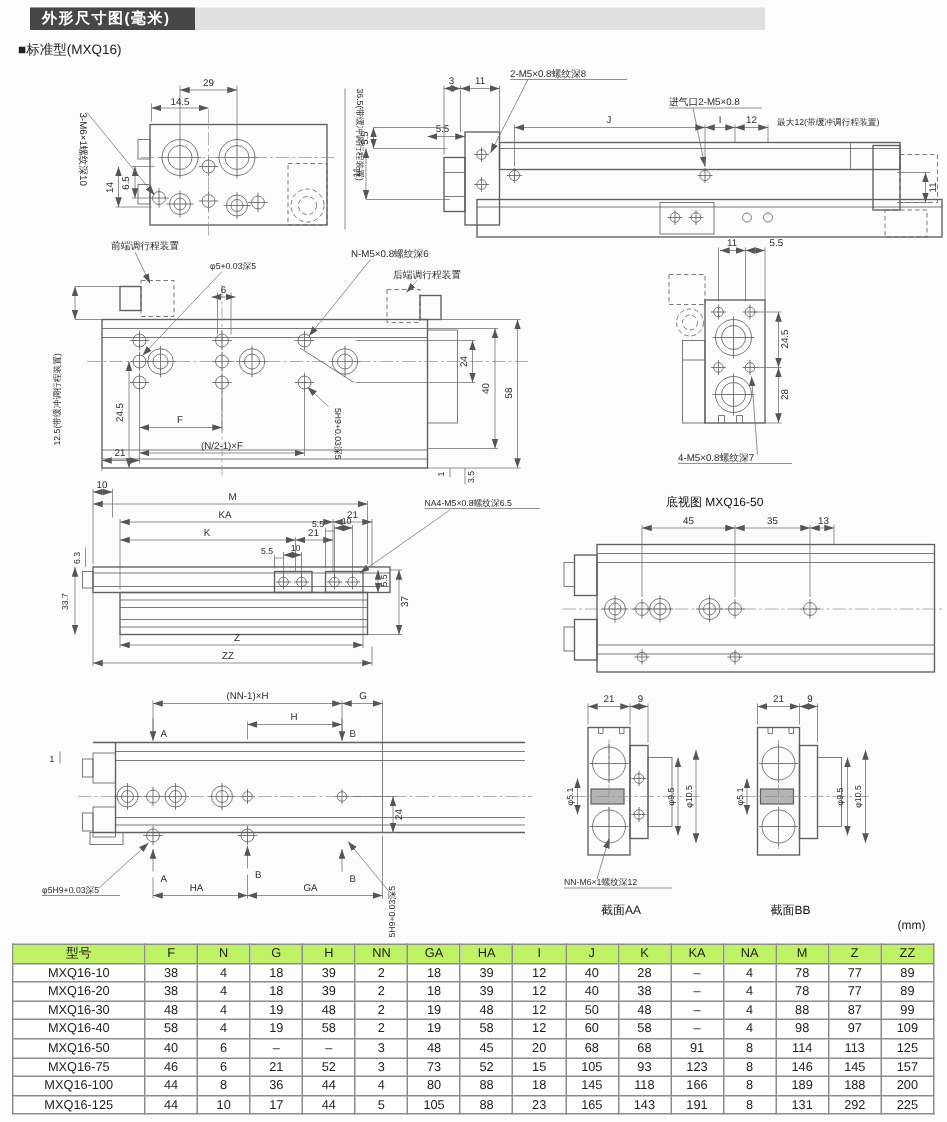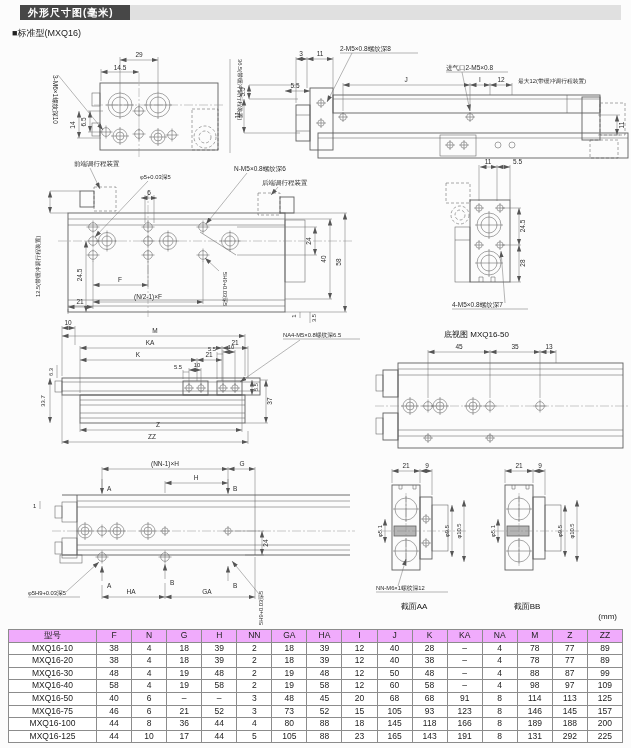--- a/index.html
+++ b/index.html
@@ -1,38 +1,38 @@
 <!DOCTYPE html>
 <html><head>
 <meta charset="utf-8">
 <style>
   html,body{margin:0;padding:0}
   body{width:631px;height:748px;position:relative;background:#fcfcfc;overflow:hidden;
        font-family:"Liberation Sans","DejaVu Sans",sans-serif;color:#222}
-  .titlestrip{position:absolute;left:20px;top:5px;width:601px;height:15px;background:#e0e0e0}
+  .titlestrip{position:absolute;left:20px;top:5px;width:490px;height:15px;background:#e0e0e0}
   .titlebox{position:absolute;left:0;top:0;height:15px;background:#474747;color:#fff;
             font-size:10px;font-weight:bold;line-height:15px;padding:0 16px 0 8px;letter-spacing:1px;white-space:nowrap}
   .subtitle{position:absolute;left:12px;top:27px;font-size:9px;font-weight:normal}
   svg.draw{position:absolute;left:0;top:45px}
   svg text{fill:#2b2b2b}
   .t{font-size:6.5px}
   .ts{font-size:5.8px}
   .cap{font-size:8px;fill:#111}
   .ln{stroke:#5f5f5f;stroke-width:0.9;fill:none}
   .thin{stroke-width:0.55}
   .dsh{stroke-dasharray:3 2;stroke-width:0.55}
   .cl{stroke:#8a8a8a;stroke-width:0.45;stroke-dasharray:9 2 2 2;fill:none}
   .dim{stroke:#6e6e6e;stroke-width:0.5;fill:none}
   .mag{fill:#b4b4b4;stroke:#5f5f5f;stroke-width:0.8}
   .units{position:absolute;top:612px;right:14px;font-size:8px}
   .dims-table{position:absolute;left:8px;top:629px;width:615px;border-collapse:collapse;
               table-layout:fixed;font-size:8.5px;background:#fff}
   .dims-table th,.dims-table td{border:1px solid #8c8c8c;text-align:center;padding:0;
               height:11.6px;line-height:11.6px;overflow:hidden;white-space:nowrap}
-  .dims-table th{background:#f0abfc;font-weight:normal}
+  .dims-table th{background:#bef264;font-weight:normal}
 </style>
 </head>
 <body>
 
 <div class="titlestrip">
   <div class="titlebox">外形尺寸图(毫米)</div>
 </div>
 <div class="subtitle">■标准型(MXQ16)</div>
 
 <svg class="draw" width="631" height="585" viewBox="0 0 631 585">

